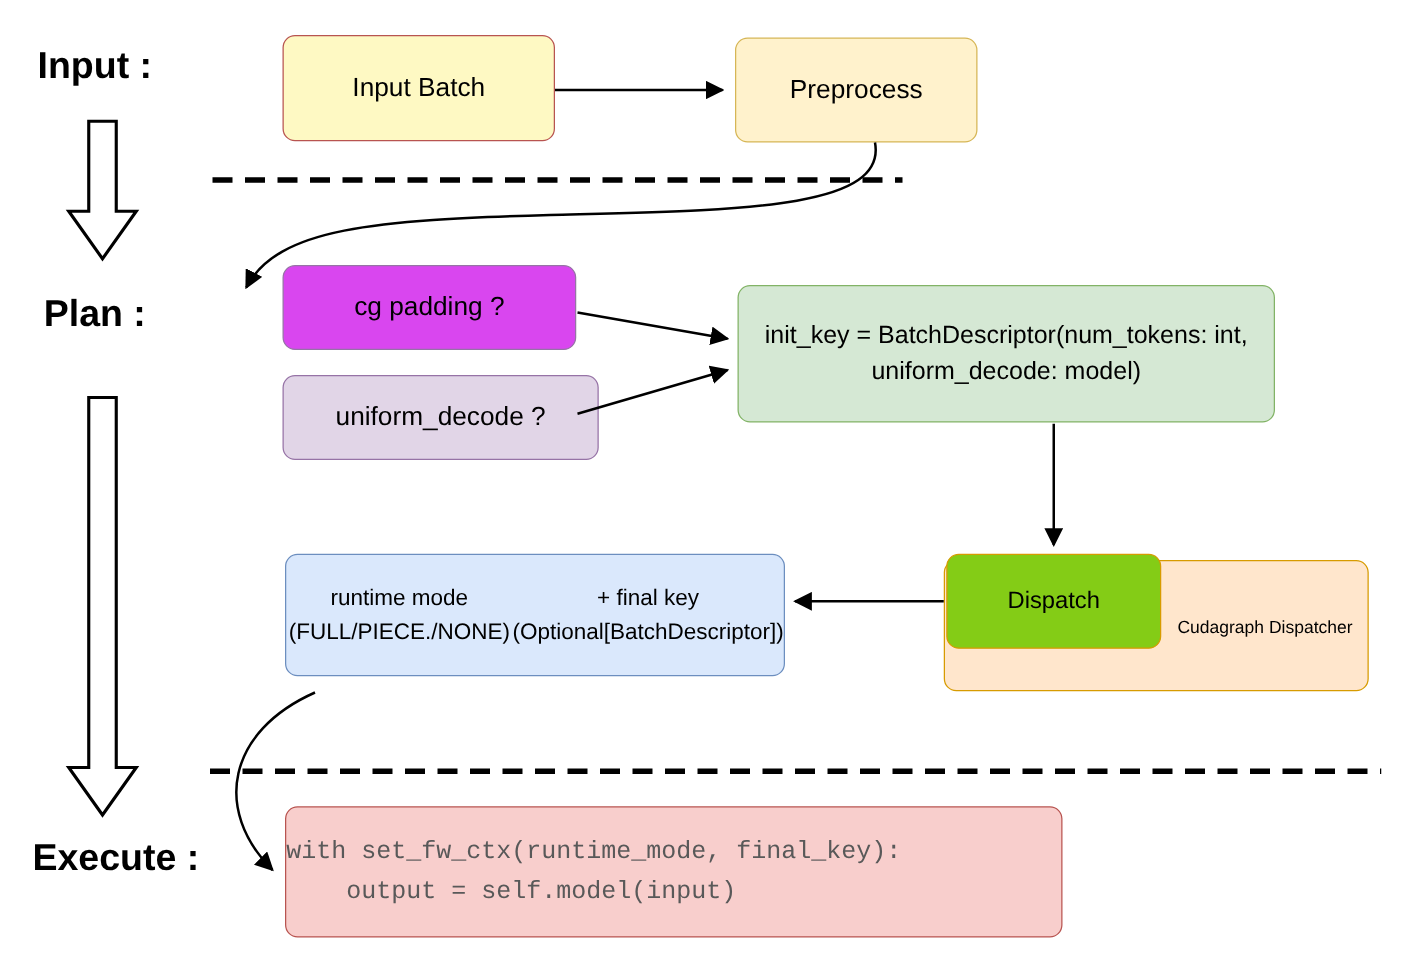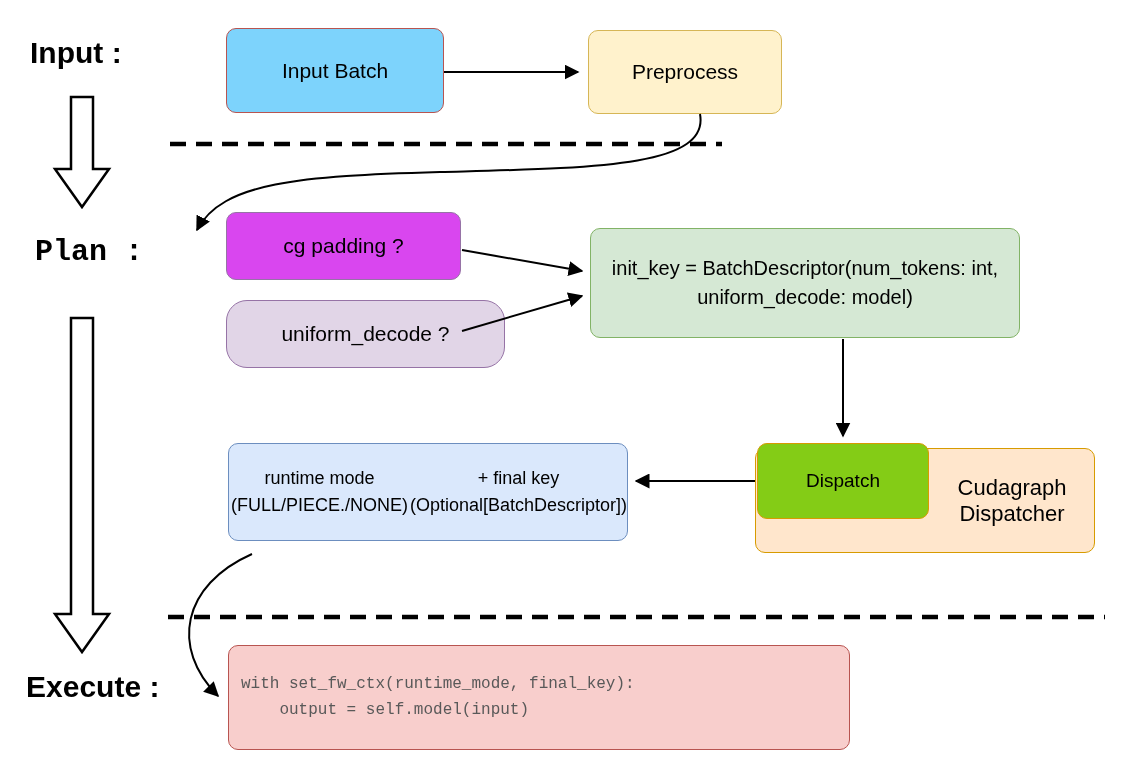--- a/index.html
+++ b/index.html
@@ -21,43 +21,43 @@
     justify-content: center;
     text-align: center;
     color: #000;
   }
   .stage-label {
     position: absolute;
     font-weight: bold;
     font-size: 30px;
     color: #000;
   }
-  #input-batch      { left: 226px; top: 28px;  width: 218px; height: 85px;  background: #7dd3fc; border-color: #b85450; font-size: 21px; }
+  #input-batch      { left: 226px; top: 28px;  width: 218px; height: 85px;  background: #fef9c3; border-color: #b85450; font-size: 21px; }
   #preprocess       { left: 588px; top: 30px;  width: 194px; height: 84px;  background: #fff2cc; border-color: #d6b656; font-size: 21px; }
   #cg-padding       { left: 226px; top: 212px; width: 235px; height: 68px;  background: #d946ef; border-color: #9673a6; font-size: 21px; }
-  #uniform-decode   { left: 226px; top: 300px; width: 279px; height: 68px;  background: #e1d5e7; border-color: #9673a6; font-size: 21px; border-radius: 21px; }
+  #uniform-decode   { left: 226px; top: 300px; width: 253px; height: 68px;  background: #e1d5e7; border-color: #9673a6; font-size: 21px; }
   #init-key         { left: 590px; top: 228px; width: 430px; height: 110px; background: #d5e8d4; border-color: #82b366; font-size: 20px; flex-direction: column; line-height: 1.45; }
   #cudagraph-dispatcher { left: 755px; top: 448px; width: 340px; height: 105px; background: #ffe6cc; border-color: #d79b00; }
   #cudagraph-label  { position: absolute; left: 933px; top: 448px; width: 158px; height: 105px;
                       display: flex; align-items: center; justify-content: center; text-align: center;
-                      font-size: 22px; color: #000; }
+                      font-size: 14px; color: #000; }
   #dispatch         { left: 757px; top: 443px; width: 172px; height: 76px;  background: #84cc16; border-color: #d79b00; font-size: 19px; }
   #runtime-mode     { left: 228px; top: 443px; width: 400px; height: 98px; background: #dae8fc; border-color: #6c8ebf; font-size: 18px; flex-direction: row; line-height: 1.5; }
   #execute-code     { left: 228px; top: 645px; width: 622px; height: 105px; background: #f8cecc; border-color: #b85450;
-                      font-family: "Liberation Mono", monospace; font-size: 16px; color: #595959;
+                      font-family: "Liberation Mono", monospace; font-size: 20px; color: #595959;
                       flex-direction: column; align-items: flex-start; justify-content: center;
-                      padding-left: 12px; text-align: left; line-height: 1.6; white-space: pre; }
+                      text-align: left; line-height: 1.6; white-space: pre; }
   #arrow-layer {
     position: absolute;
     left: 0; top: 0;
     width: 1142px; height: 770px;
     pointer-events: none;
   }
   #label-input   { left: 30px; top: 36px; text-align: right; }
-  #label-plan    { left: 35px; top: 235px; font-family: Liberation Mono, monospace; }
+  #label-plan    { left: 35px; top: 235px; }
   #label-execute { left: 26px; top: 670px; }
 </style>
 </head>
 <body>
 
 <div id="canvas">
 
   <div class="stage-label" id="label-input">Input :</div>
   <div class="stage-label" id="label-plan">Plan :</div>
   <div class="stage-label" id="label-execute">Execute :</div>

